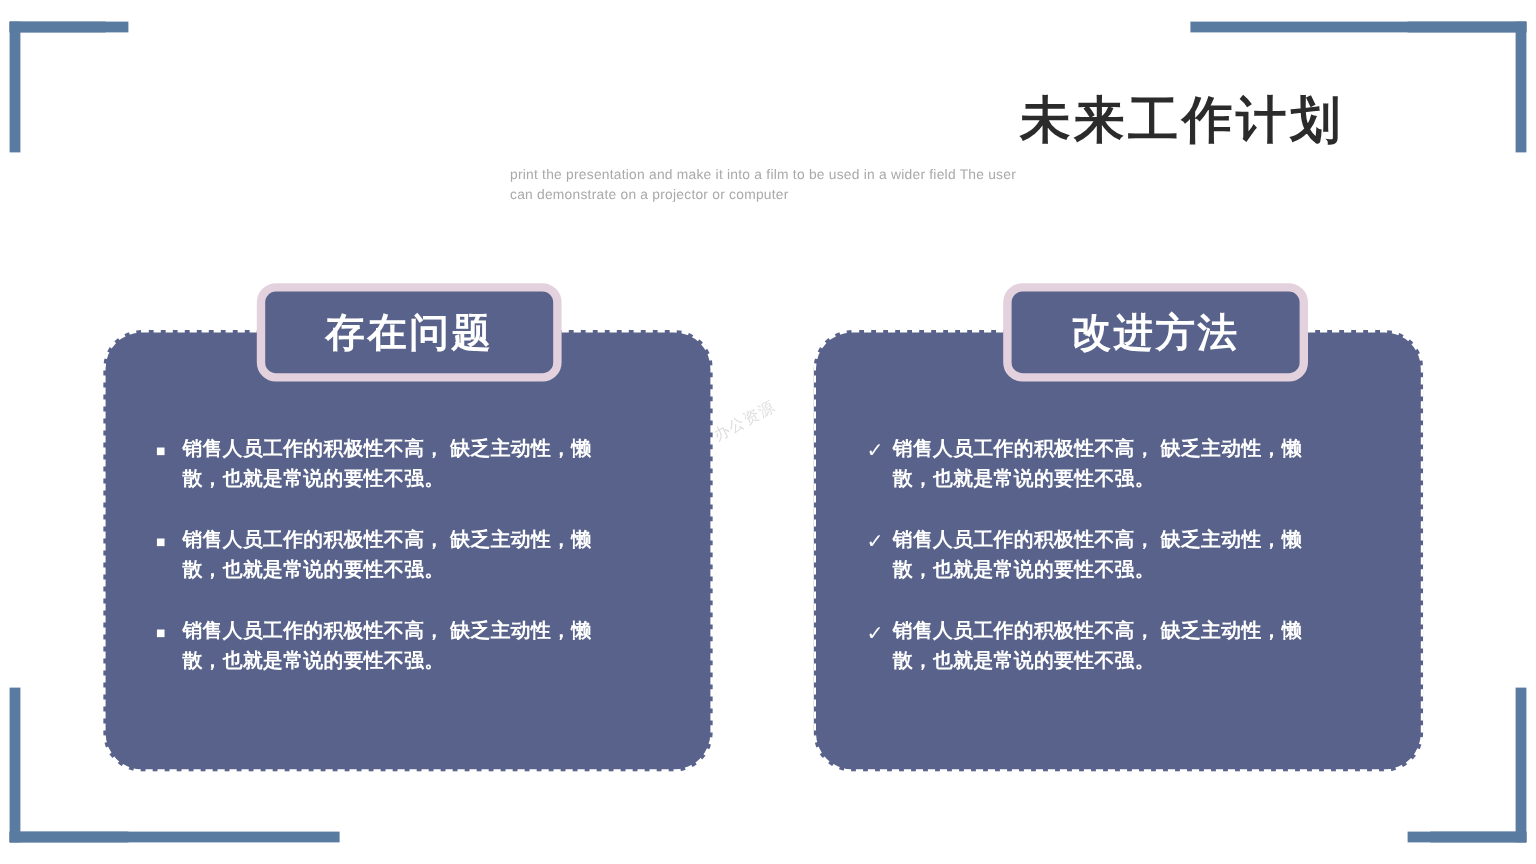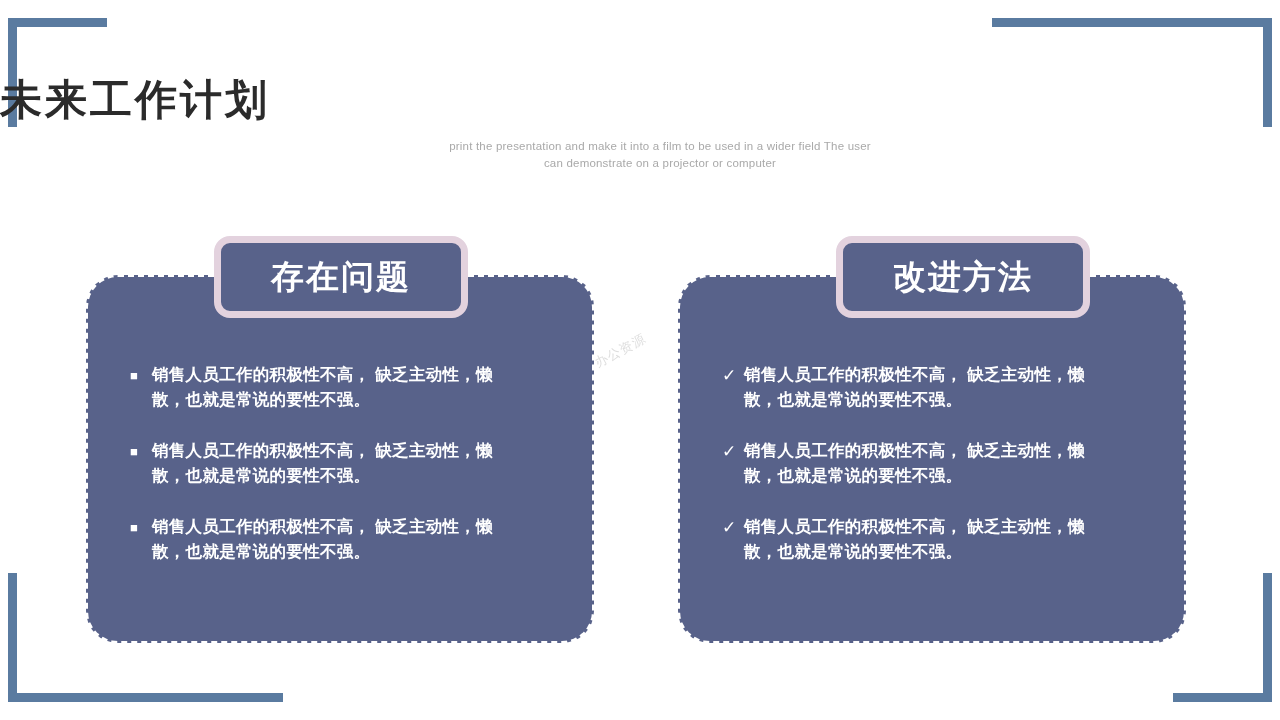--- a/index.html
+++ b/index.html
@@ -92,38 +92,36 @@
     height: 9px;
     background: #5a7ba0;
   }
 
   
   .title {
     position: absolute;
     top: 72px;
     left: 0;
     width: 1120px;
-    text-align: left;
+    text-align: right;
     font-size: 42px;
     font-weight: bold;
     color: #2b2b2b;
     letter-spacing: 3px;
   }
   .subtitle {
     position: absolute;
     top: 138px;
     left: 50%;
     transform: translateX(-50%);
     width: 430px;
-    text-align: center;
     font-size: 11.5px;
     line-height: 17px;
     color: #a9a9a9;
     letter-spacing: 0.2px;
-    margin-left: 20px;
   }
 
   
   .panel {
     position: absolute;
     top: 275px;
     width: 508px;
     height: 368px;
     background: #58628a;
     border-radius: 32px;

